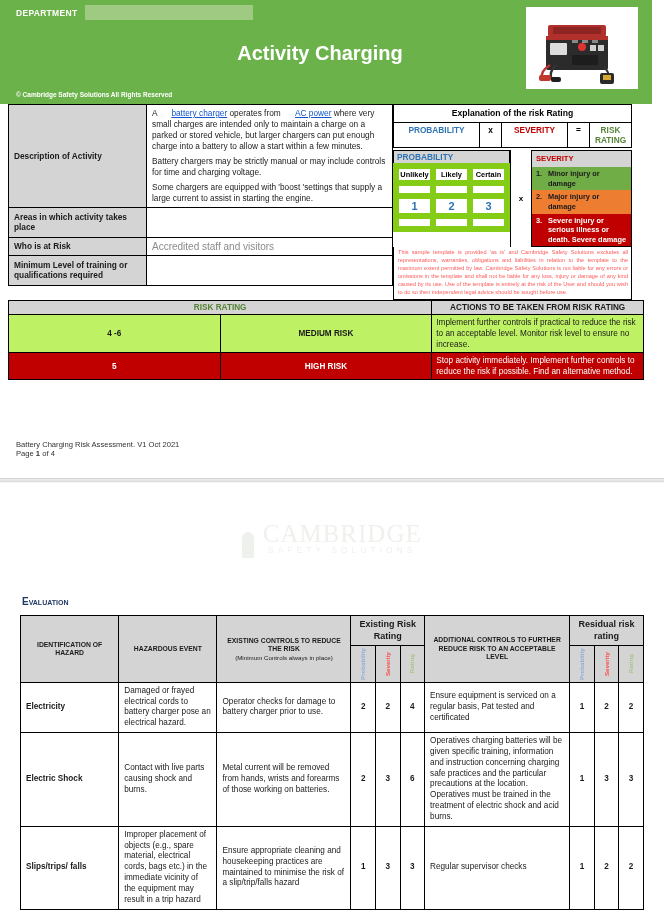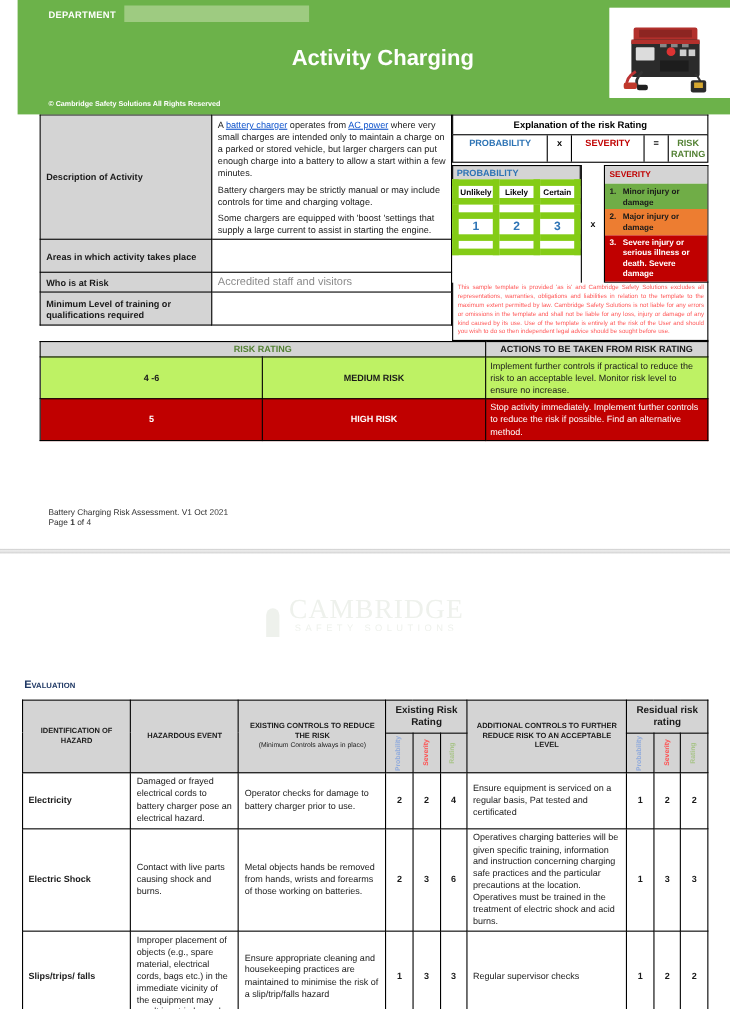--- a/index.html
+++ b/index.html
@@ -6,21 +6,21 @@
   html, body {
     margin: 0; padding: 0;
     background: #ffffff;
     font-family: "Liberation Sans", sans-serif;
   }
   body { width: 664px; }
 
   .page { width: 664px; background: #fff; position: relative; }
 
   
-  .p1 { padding: 0 20px 0 36px; }
+  .p1 { padding: 0 20px 0 8px; }
 
   .banner {
     position: relative;
     background: #6cb24a;
     height: 104px;
     margin: 0 -20px;
     padding: 0 20px;
     width: 664px;
   }
   .dept-row {
@@ -70,30 +70,30 @@
   .right-col { width: 239px; }
 
   .info-tbl { width: 100%; table-layout: fixed; }
   .info-tbl td {
     border: 1px solid #000;
     vertical-align: top;
     padding: 3px 5px;
     font-size: 8.3px;
   }
   .info-tbl td.lbl {
-    width: 156px;
+    width: 138px;
     background: #d4d4d4;
     font-weight: bold;
     color: #1a1a1a;
     vertical-align: middle;
   }
   .info-tbl td.val { background: #ffffff; color: #222; }
   .info-tbl td.val p { margin: 0 0 4px 0; line-height: 1.32; }
   .info-tbl td.val p:last-child { margin-bottom: 0; }
-  .lnk { color: #1155cc; text-decoration: underline; }
+  .lnk { color: #1155cc; text-decoration: underline; margin-left: 12px; }
   .grey-val { color: #8a8a8a; font-size: 10px; }
   .tall { height: 30px; }
 
   
   .expl-title {
     text-align: center;
     font-weight: bold;
     font-size: 8.6px;
     padding: 3px 0 4px;
     border-left: 1px solid #000;
@@ -499,21 +499,21 @@
         <td class="c-num">2</td>
         <td class="c-num">4</td>
         <td>Ensure equipment is serviced on a regular basis, Pat tested and certificated</td>
         <td class="c-num">1</td>
         <td class="c-num">2</td>
         <td class="c-num">2</td>
       </tr>
       <tr>
         <td class="c-hazard">Electric Shock</td>
         <td>Contact with live parts causing shock and burns.</td>
-        <td>Metal objects hands be removed from hands, wrists and forearms of those working on batteries.</td>
+        <td>Metal current will be removed from hands, wrists and forearms of those working on batteries.</td>
         <td class="c-num">2</td>
         <td class="c-num">3</td>
         <td class="c-num">6</td>
         <td>Operatives charging batteries will be given specific training, information and instruction concerning charging safe practices and the particular precautions at the location. Operatives must be trained in the treatment of electric shock and acid burns.</td>
         <td class="c-num">1</td>
         <td class="c-num">3</td>
         <td class="c-num">3</td>
       </tr>
       <tr>
         <td class="c-hazard">Slips/trips/ falls</td>

